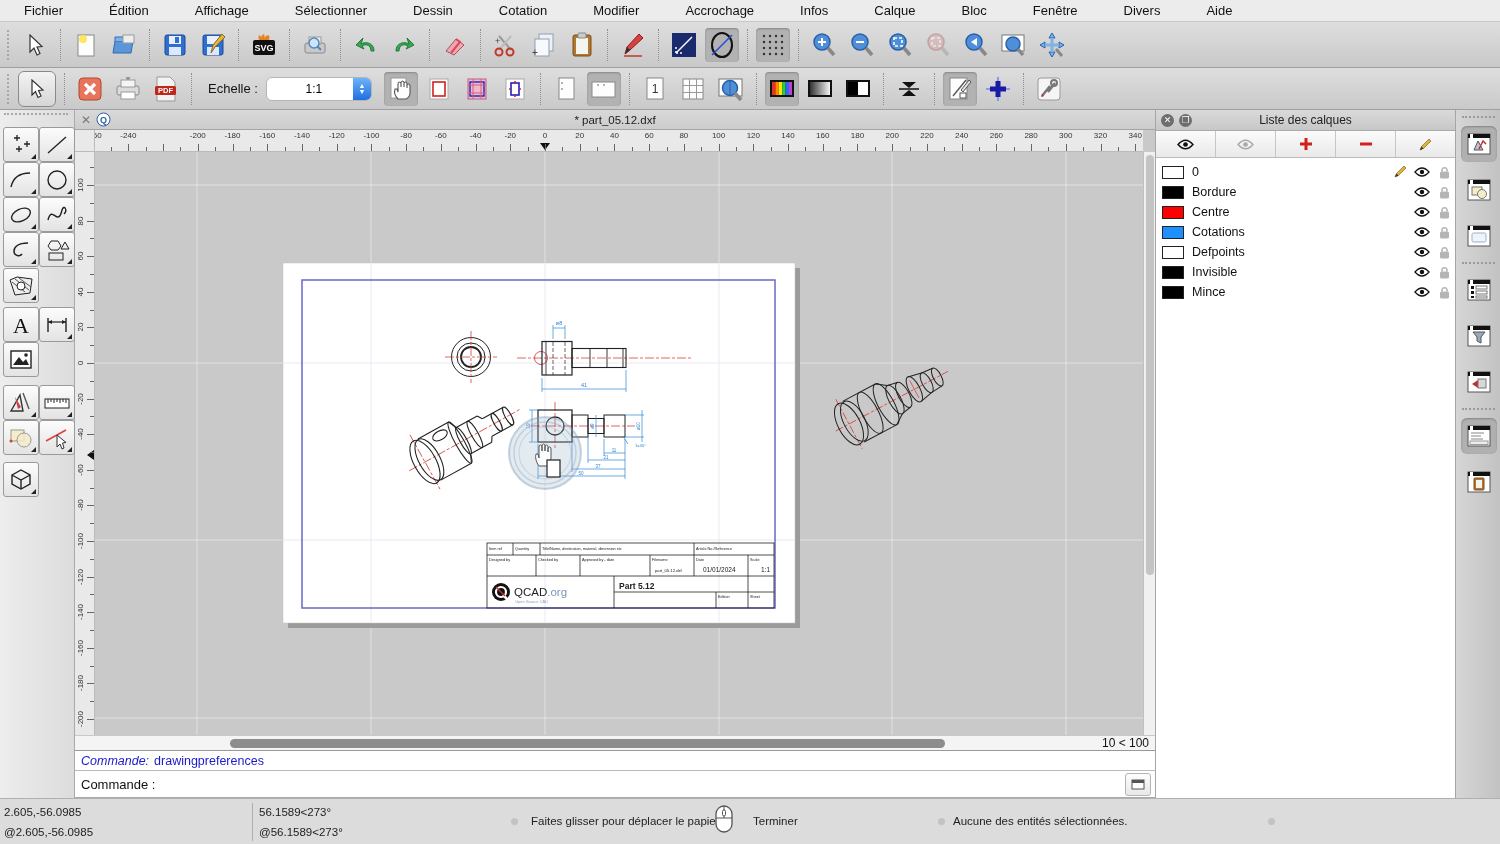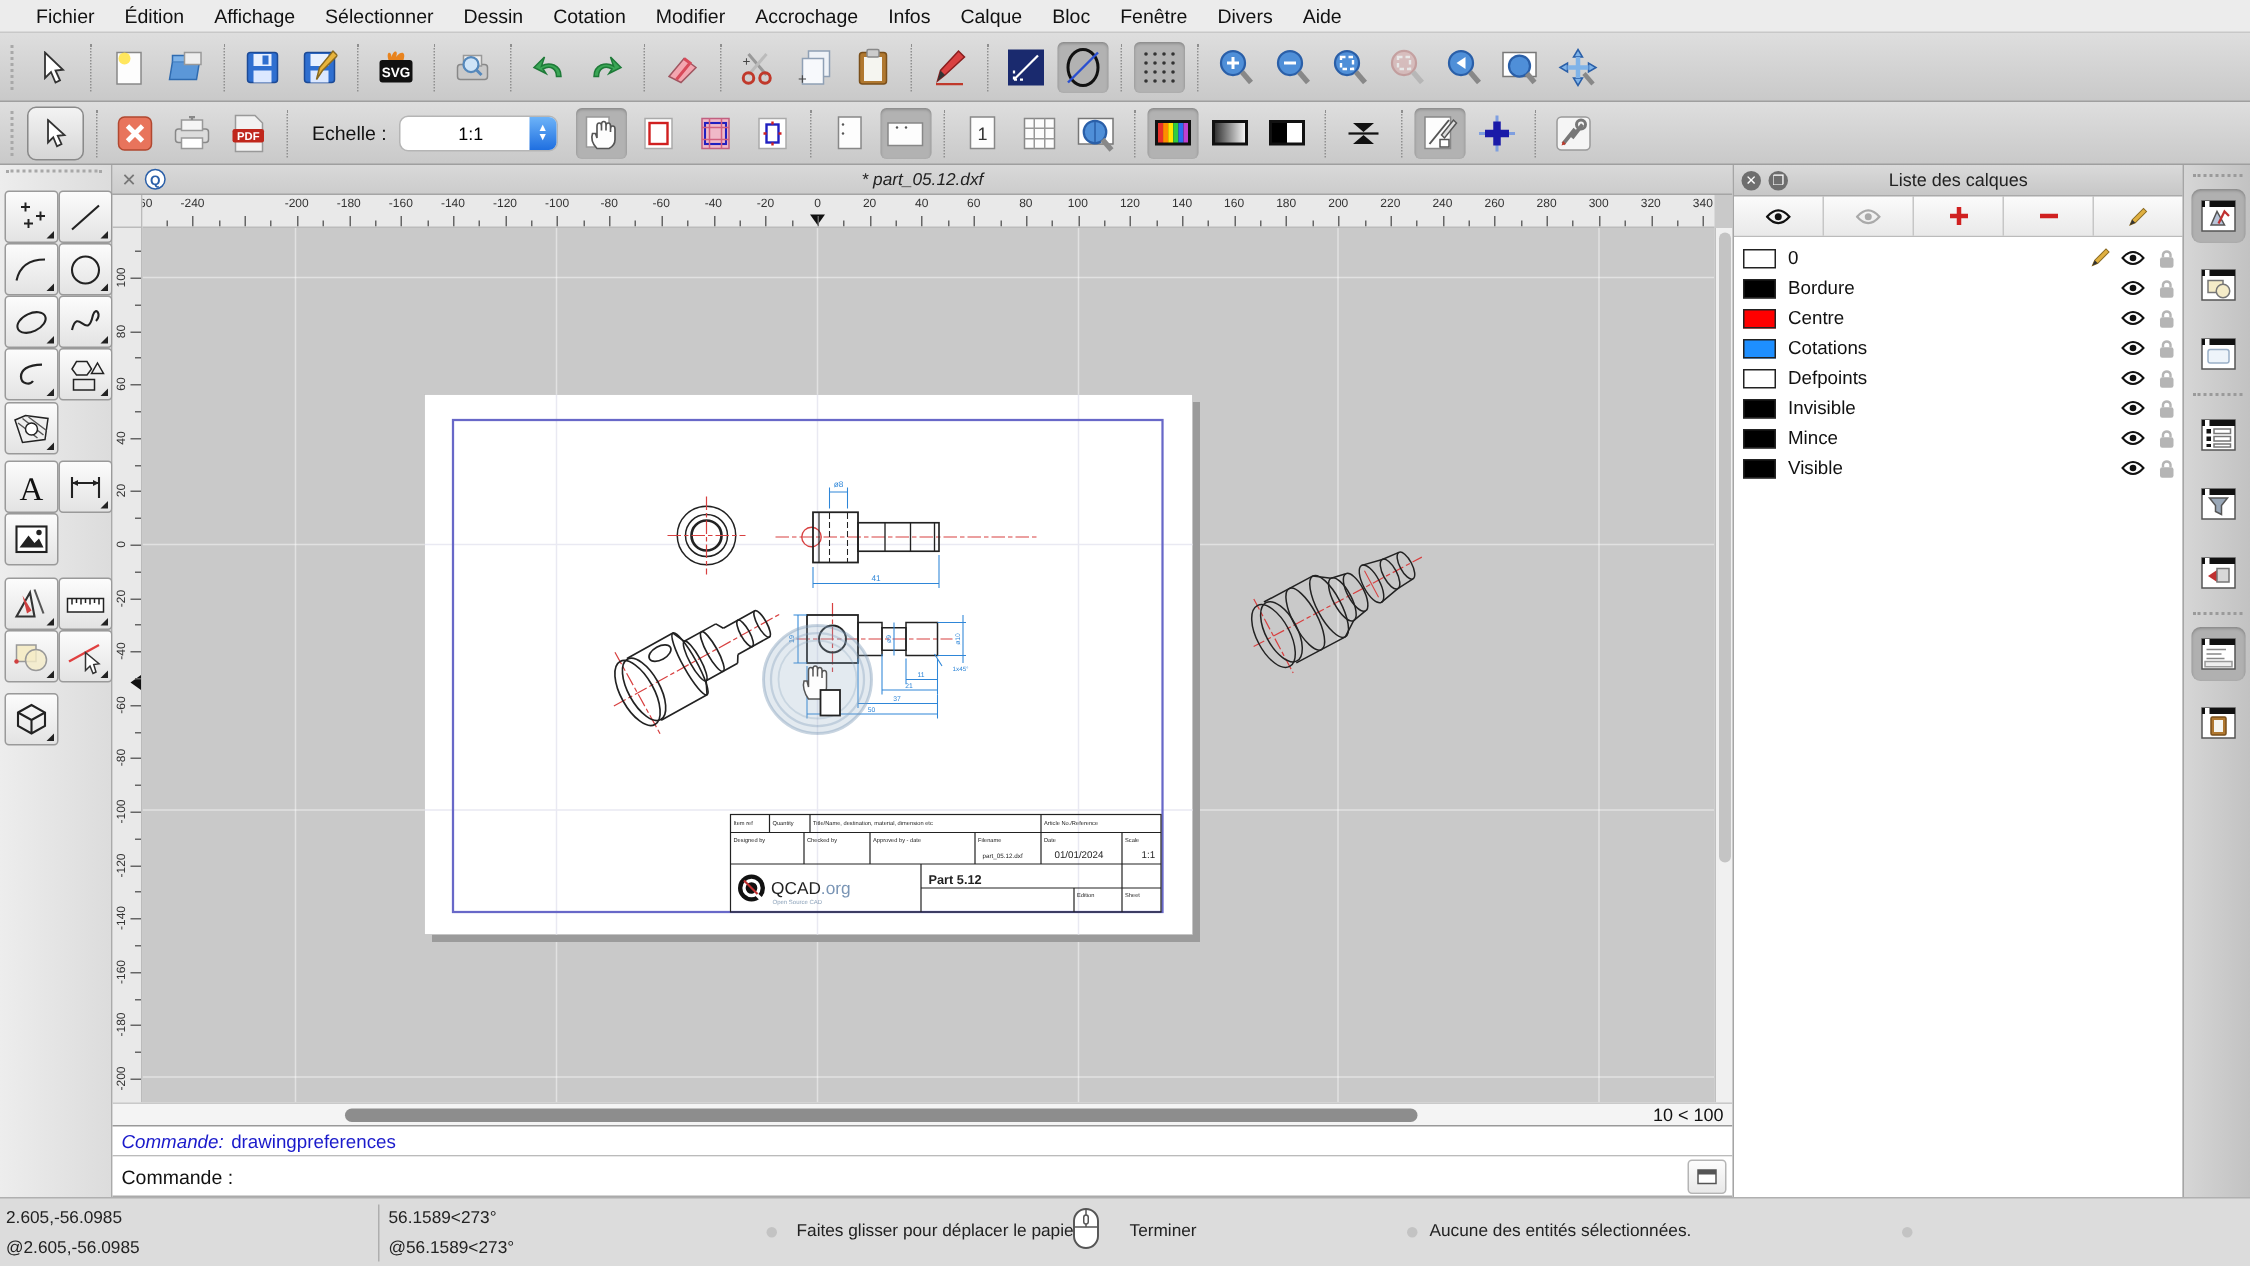--- a/index.html
+++ b/index.html
@@ -1,20 +1,20 @@
 <!DOCTYPE html>
 <html><head>
 <meta charset="utf-8">
 <style>
   html,body{margin:0;padding:0;background:#888;}
   #app{position:relative;width:1500px;height:844px;background:#c9c9c9;overflow:hidden;
        font-family:"Liberation Sans",sans-serif;-webkit-font-smoothing:antialiased;}
   
   #menubar{position:absolute;left:0;top:0;width:1500px;height:22px;background:#ececec;
-           border-bottom:1px solid #c8c8c8;display:flex;align-items:center;padding-left:14px;box-sizing:border-box;}
+           border-bottom:1px solid #c8c8c8;display:flex;align-items:center;padding-left:14px;box-sizing:border-box;gap:26px;}
   #menubar span{font-size:13px;color:#111;padding:0 10px;cursor:default;}
   
   .toolbar{position:absolute;left:0;width:1500px;background:linear-gradient(#dedede,#c9c9c9);
            border-bottom:1px solid #9f9f9f;display:flex;align-items:center;box-sizing:border-box;text-align:center;}
   #toolbar1{top:22px;height:46px;padding-left:4px;}
   #toolbar2{top:68px;height:42px;padding-left:4px;}
   .tbtn{width:34px;height:34px;display:flex;align-items:center;justify-content:center;border-radius:4px;margin:0 2px;flex:0 0 auto;}
   .tbtn.sel{background:#b2b2b2;box-shadow:inset 0 1px 2px rgba(0,0,0,.25);}
   .tbtn.dis{opacity:.45;}
   .sep{width:0;height:32px;border-left:1px dotted #8f8f8f;margin:0 6px;flex:0 0 auto;}
@@ -27,21 +27,21 @@
   #scale-combo .step{width:18px;height:22px;background:linear-gradient(#6db3f8,#1f6fe0);border-radius:0 5px 5px 0;
                      color:#fff;font-size:7px;display:flex;flex-direction:column;align-items:center;justify-content:center;line-height:6px;}
   
   #left-palette{position:absolute;left:0;top:110px;width:75px;height:688px;background:linear-gradient(90deg,#ededed,#dcdcdc);border-right:1px solid #aaa;box-sizing:border-box;}
   .pbtn{position:absolute;width:34px;height:33px;background:linear-gradient(#fcfcfc,#e3e3e3);
         border:1px solid #9a9a9a;border-radius:3px;display:flex;align-items:center;justify-content:center;}
   .pbtn.fly:after{content:"";position:absolute;right:2px;bottom:2px;border-left:5px solid transparent;border-bottom:5px solid #222;}
   #palette-handle{position:absolute;left:4px;top:3px;width:64px;border-top:2px dotted #a8a8a8;}
   #tabbar{position:absolute;left:75px;top:110px;width:1080px;height:20px;background:linear-gradient(#d9d9d9,#cccccc);
           border-bottom:1px solid #a5a5a5;display:flex;align-items:center;box-sizing:border-box;}
-  #tab-title{position:absolute;left:0;width:100%;text-align:center;font-size:11.5px;color:#222;font-style:italic;}
+  #tab-title{position:absolute;left:0;width:100%;text-align:center;font-size:11.5px;color:#222;}
   
   #ruler-corner{position:absolute;left:75px;top:130px;width:20px;height:22px;background:#e9e9e9;border-right:1px solid #bbb;border-bottom:1px solid #bbb;box-sizing:border-box;}
   #h-ruler{position:absolute;left:95px;top:130px;width:1048px;height:22px;background:#e9e9e9;border-bottom:1px solid #bbb;overflow:hidden;box-sizing:border-box;}
   .hlab{position:absolute;top:1px;transform:translateX(-50%);font-size:8px;color:#333;}
   .htick{position:absolute;bottom:0;width:1px;height:7px;background:#666;}
   .htick.minor{height:4px;}
   #h-marker{position:absolute;top:13px;width:0;height:0;border-left:5px solid transparent;border-right:5px solid transparent;border-top:7px solid #111;transform:translateX(-50%);}
   #v-ruler{position:absolute;left:75px;top:152px;width:20px;height:583px;background:#e9e9e9;border-right:1px solid #bbb;overflow:hidden;box-sizing:border-box;}
   .vlab{position:absolute;left:-8px;width:30px;height:12px;text-align:center;font-size:8px;color:#333;transform:rotate(-90deg);}
   .vtick{position:absolute;right:0;height:1px;width:7px;background:#666;}
@@ -1065,37 +1065,20 @@
               <circle cx="8" cy="5" r="2.2" fill="#111"></circle>
             </svg>
           </span>
           <span class="licon">
             <svg width="11" height="13" viewBox="0 0 11 13">
               <rect x="1" y="5.5" width="9" height="7" rx="1.5" fill="#b5b5b5"></rect>
               <path d="M3,5.5 V3.6 a2.6,2.6 0 0 1 5,0 V5.5" fill="none" stroke="#b5b5b5" stroke-width="1.6"></path>
             </svg>
           </span>
         </div>
-        <div class="layer-row">
-          <span class="swatch" style="background:#000000"></span>
-          <span class="lname">Visible</span>
-          <span class="licon"></span>
-          <span class="licon">
-            <svg width="16" height="10" viewBox="0 0 16 10">
-              <path d="M1,5 Q8,-3 15,5 Q8,13 1,5Z" fill="none" stroke="#111" stroke-width="1.3"></path>
-              <circle cx="8" cy="5" r="2.2" fill="#111"></circle>
-            </svg>
-          </span>
-          <span class="licon">
-            <svg width="11" height="13" viewBox="0 0 11 13">
-              <rect x="1" y="5.5" width="9" height="7" rx="1.5" fill="#b5b5b5"></rect>
-              <path d="M3,5.5 V3.6 a2.6,2.6 0 0 1 5,0 V5.5" fill="none" stroke="#b5b5b5" stroke-width="1.6"></path>
-            </svg>
-          </span>
-        </div>
       </div>
   </div>
 
   <div id="right-dock">
     <div class="dock-dots" style="top:6px"></div>
     <div class="dock-btn sel" style="top:16px">
         <svg width="26" height="24">
           <rect x="2" y="2" width="22" height="20" fill="#fff" stroke="#555"></rect>
           <rect x="2" y="2" width="22" height="4" fill="#111"></rect>
           <rect x="4" y="2" width="3" height="4" fill="#fff"></rect>

